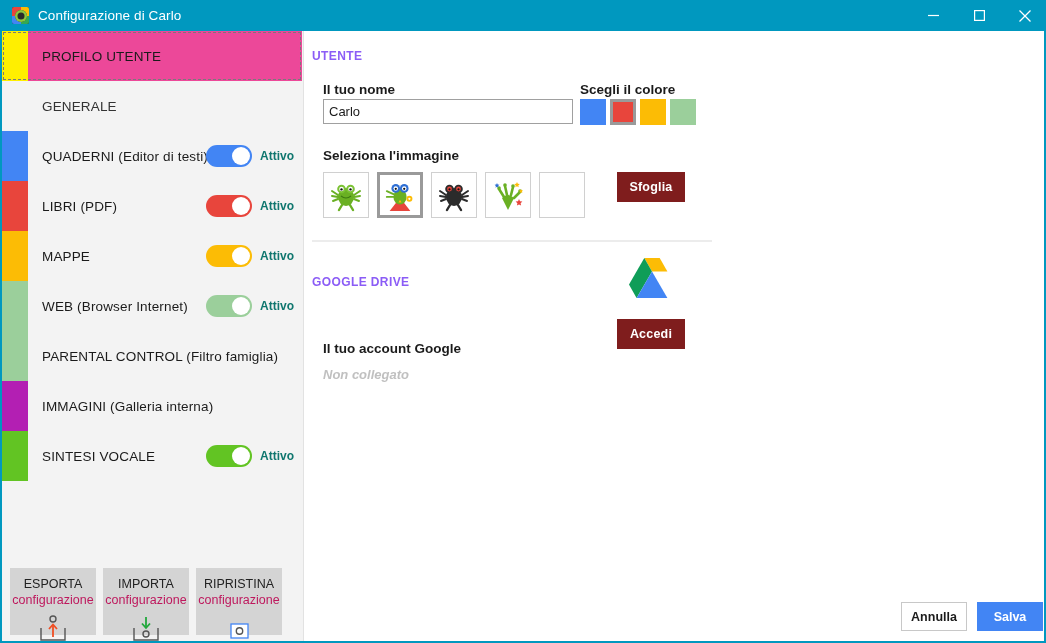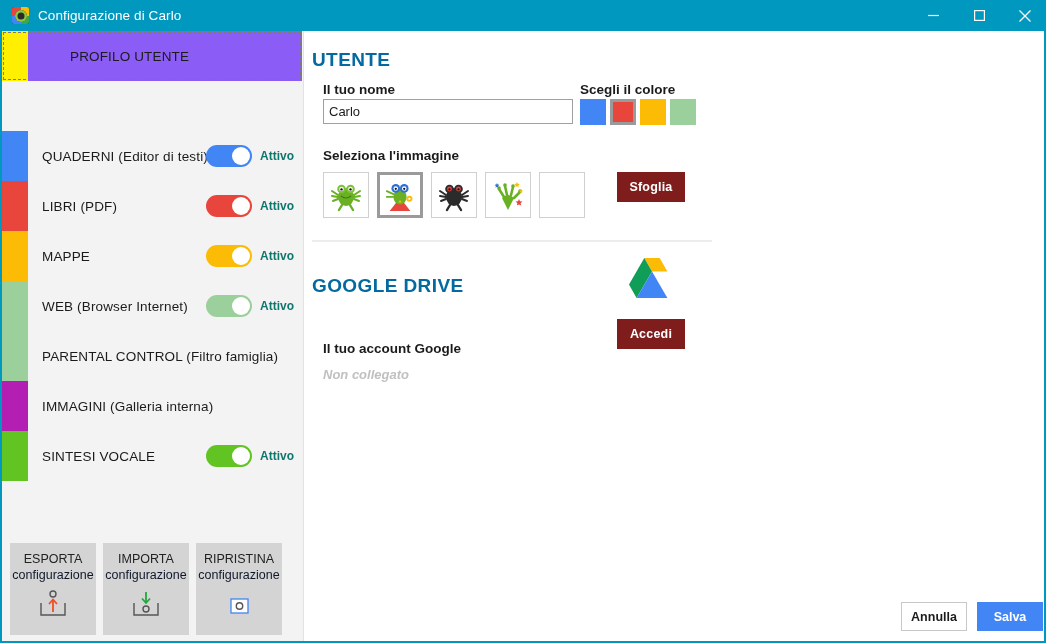--- a/index.html
+++ b/index.html
@@ -76,24 +76,23 @@
   }
   .nav-item .swatch {
     width: 26px; height: 50px; flex: none;
   }
   .nav-item .nav-label {
     margin-left: 14px;
     font-size: 13.5px; color: #1b1b1b;
     letter-spacing: .15px; white-space: nowrap;
   }
   .nav-item.selected {
-    background: #8b5cf6;
+    background: #ec4899;
     outline: 1px dashed #7a7a7a;
     outline-offset: -2px;
-    gap: 28px;
   }
   .nav-item.selected .swatch { background: #ffef00 !important; }
   .nav-item.header .nav-label { color: #333; }
 
   .toggle-wrap {
     position: absolute; left: 204px;
     display: flex; align-items: center; gap: 8px;
   }
   .switch {
     width: 46px; height: 22px; border-radius: 11px;
@@ -107,39 +106,39 @@
   .switch-label {
     font-size: 12px; font-weight: bold; color: #0f766e;
   }
 
   
   .sb-buttons {
     position: absolute; left: 8px; bottom: 8px;
     display: flex; gap: 7px;
   }
   .sb-btn {
-    width: 86px; height: 92px;
+    width: 86px; height: 67px;
     background: #d4d4d4;
     display: flex; flex-direction: column;
     align-items: center; padding-top: 8px;
     cursor: pointer;
   }
   .sb-btn .l1 { font-size: 12.5px; color: #222; line-height: 16px; }
-  .sb-btn .l2 { font-size: 12.5px; color: #0f172a; line-height: 16px; }
+  .sb-btn .l2 { font-size: 12.5px; color: #be185d; line-height: 16px; }
   .sb-btn .ico { margin-top: 7px; }
 
   
   .main {
     position: absolute; left: 303px; top: 31px;
     width: 741px; height: 612px;
     background: #ffffff;
   }
   .sect-title {
     position: absolute;
-    font-size: 19px; font-weight: bold; color: #0369a1;
+    font-size: 12px; font-weight: bold; color: #8b5cf6;
     letter-spacing: .4px;
     text-align: center;
   }
   .fld-label {
     position: absolute;
     font-size: 13.5px; font-weight: bold; color: #1b1b1b;
   }
   .text-input {
     position: absolute;
     width: 250px; height: 25px;
@@ -241,20 +240,24 @@
     </div>
   </div>
 
   <div class="sidebar">
 
     <div class="nav-item selected" style="top:0px">
       <div class="swatch"></div>
       <div class="nav-label">PROFILO UTENTE</div>
     </div>
 
+    <div class="nav-item header" style="top:50px">
+      <div class="swatch" style="background:#f3f3f3"></div>
+      <div class="nav-label">GENERALE</div>
+    </div>
 
     <div class="nav-item" style="top:100px">
       <div class="swatch" style="background:#4285f4"></div>
       <div class="nav-label">QUADERNI (Editor di testi)</div>
       <div class="toggle-wrap">
         <div class="switch" style="background:#4285f4">
             <div class="knob"></div>
           </div>
         <div class="switch-label">Attivo</div>
       </div>

